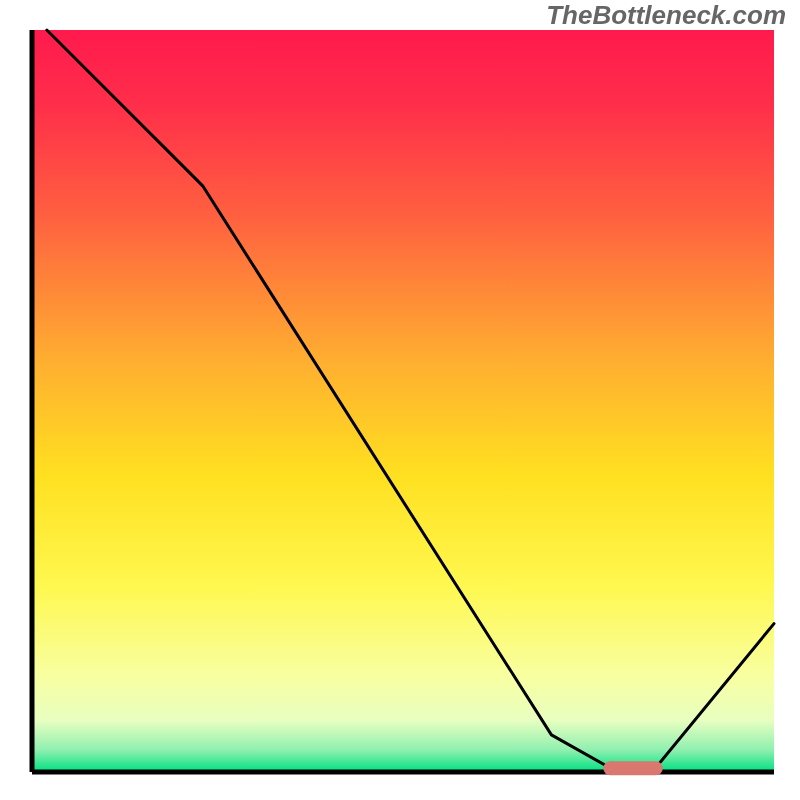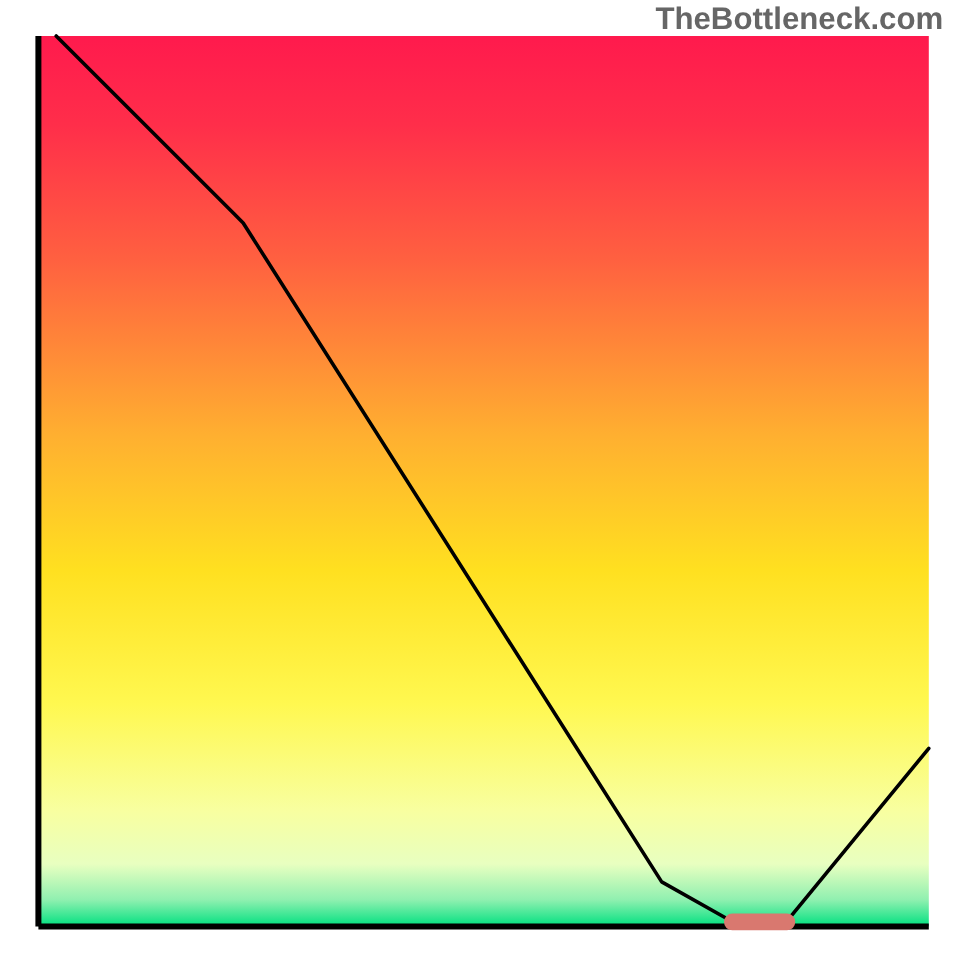--- a/index.html
+++ b/index.html
@@ -7,20 +7,21 @@
     padding: 0;
     width: 800px;
     height: 800px;
     background: #ffffff;
     font-family: Arial, Helvetica, sans-serif;
   }
   .container {
     position: relative;
     width: 800px;
     height: 800px;
+    font-style: italic;
   }
   .watermark {
     position: absolute;
     top: 0px;
     right: 14px;
     font-size: 26px;
     font-weight: bold;
     color: #666666;
     letter-spacing: 0px;
   }

